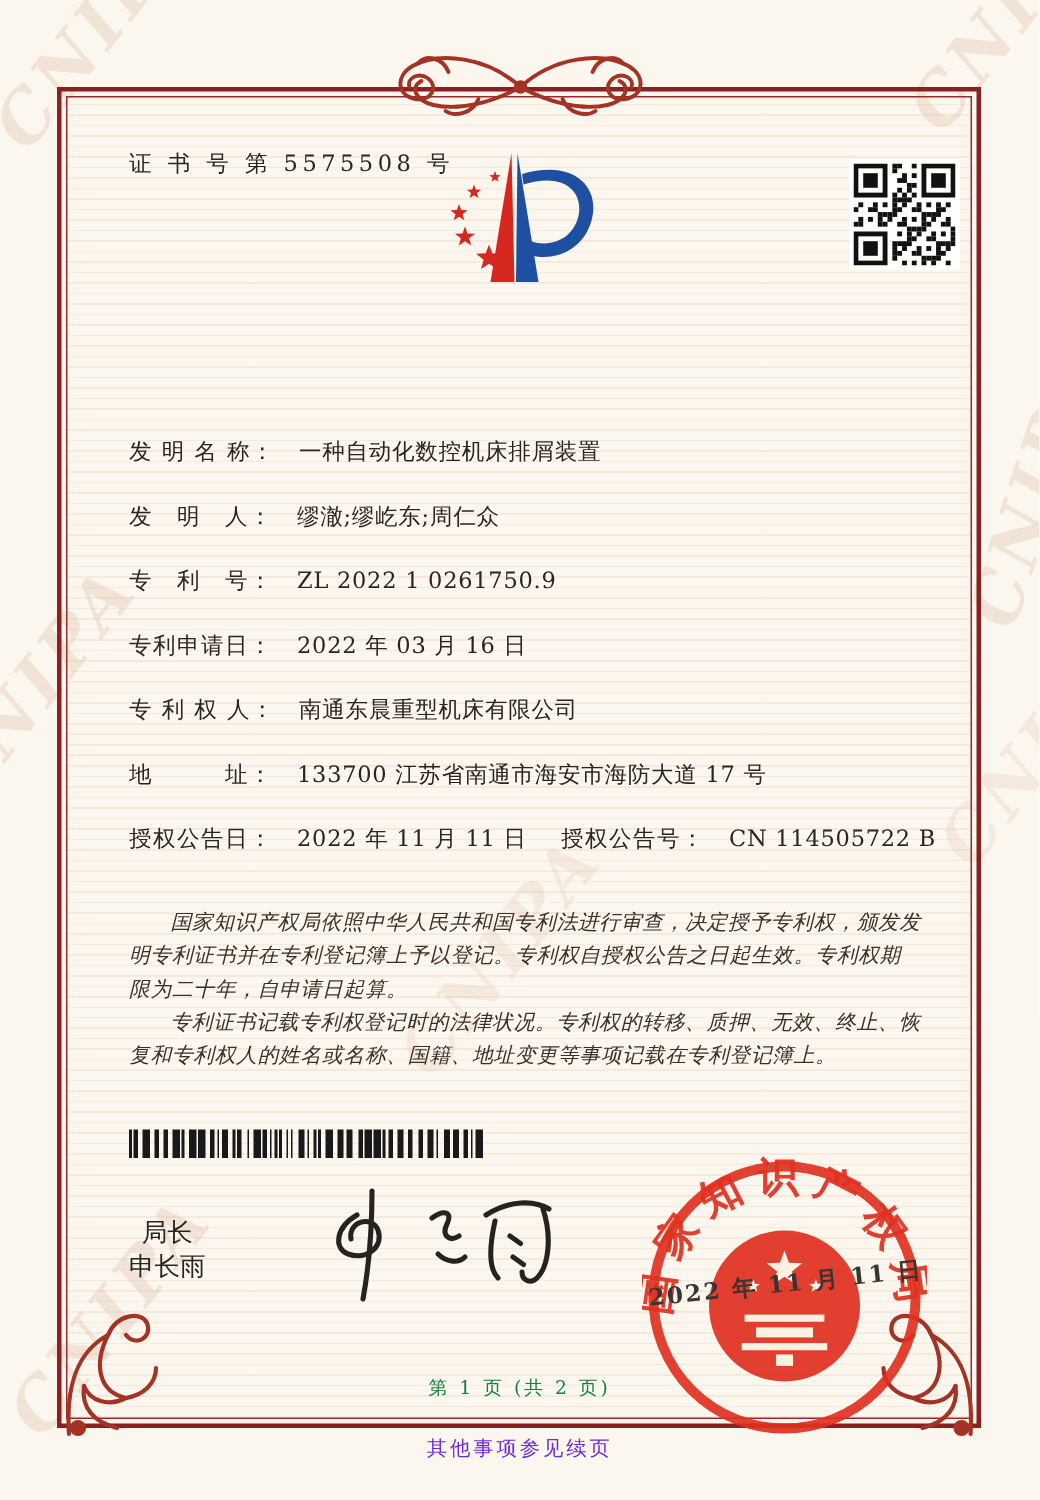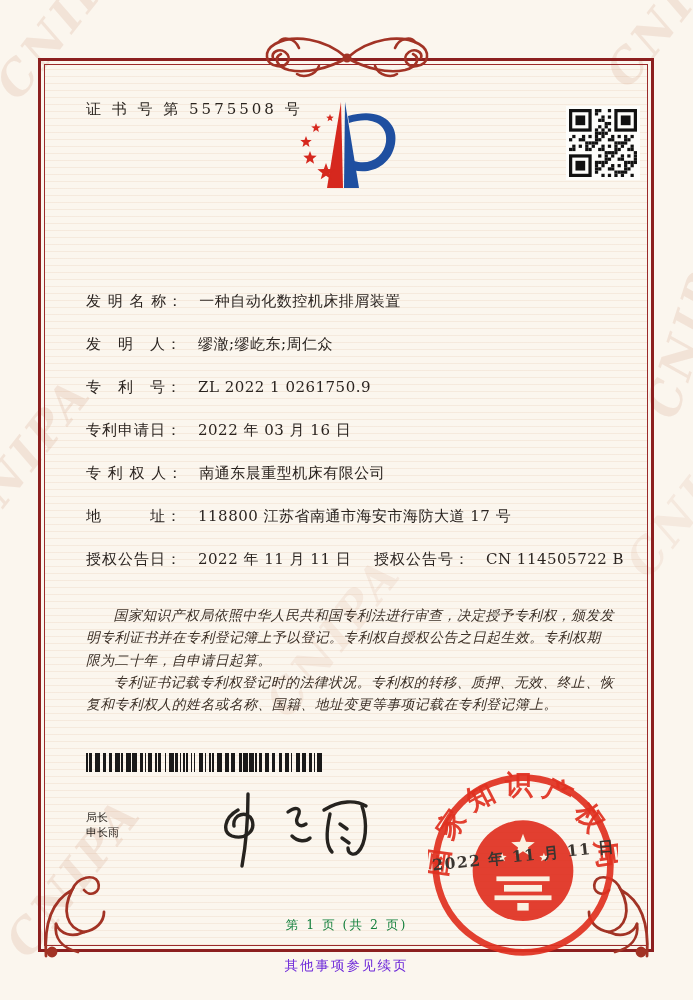--- a/index.html
+++ b/index.html
@@ -35,21 +35,21 @@
   }
   .fields{position:absolute; left:86px; top:291px; width:545px;}
   .row{position:relative; height:43px; font-size:15px; line-height:20px; white-space:nowrap;}
   .row .lab{letter-spacing:1px;}
   .row .val{margin-left:16px; letter-spacing:0.5px;}
   .pair2{position:absolute; left:288px; top:0;}
   .body-text{position:absolute; left:86px; top:604px; width:528px;font-style:italic;}
   .body-text p{margin:0; font-size:13.8px; line-height:1.62; text-indent:2em; color:#3b2f26; letter-spacing:0.5px;}
   .barcode{position:absolute; left:86px; top:753px; height:19px; display:flex; align-items:stretch;}
   .barcode div{background:#191919;}
-  .director{position:absolute; left:86px; top:810px; font-size:11px; color:#2a241f;}
+  .director{position:absolute; left:86px; top:810px; font-size:17px; color:#2a241f;text-align:center;}
   .director .name{}
   .sig{position:absolute; left:204px; top:788px;}
   .seal{position:absolute; left:428px; top:770px;}
   .seal-date{
     position:absolute; left:432px; top:846px; z-index:3;
     font-size:15.5px; font-weight:bold; color:#3a3530;
     letter-spacing:1.5px; transform:rotate(-6deg); white-space:nowrap;
   }
   .page-info{position:absolute; left:0; top:917px; width:100%; text-align:center; font-size:12.5px; color:#15803d; letter-spacing:2px;}
   .bottom-note{position:absolute; left:0; top:957px; width:100%; text-align:center; font-size:13.5px; color:#6d28d9; letter-spacing:2px;}
@@ -251,21 +251,21 @@
     <div class="row">
       <span class="lab">专　利　号：</span><span class="val">ZL 2022 1 0261750.9</span>
     </div>
     <div class="row">
       <span class="lab">专利申请日：</span><span class="val">2022 年 03 月 16 日</span>
     </div>
     <div class="row">
       <span class="lab">专 利 权 人：</span><span class="val">南通东晨重型机床有限公司</span>
     </div>
     <div class="row">
-      <span class="lab">地　　　址：</span><span class="val">118800 江苏省南通市海安市海防大道 17 号</span>
+      <span class="lab">地　　　址：</span><span class="val">133700 江苏省南通市海安市海防大道 17 号</span>
     </div>
     <div class="row">
       <span class="lab">授权公告日：</span><span class="val">2022 年 11 月 11 日</span>
       <span class="pair2">
         <span class="lab">授权公告号：</span><span class="val">CN 114505722 B</span>
       </span>
     </div>
   </div>
 
   <div class="body-text">

